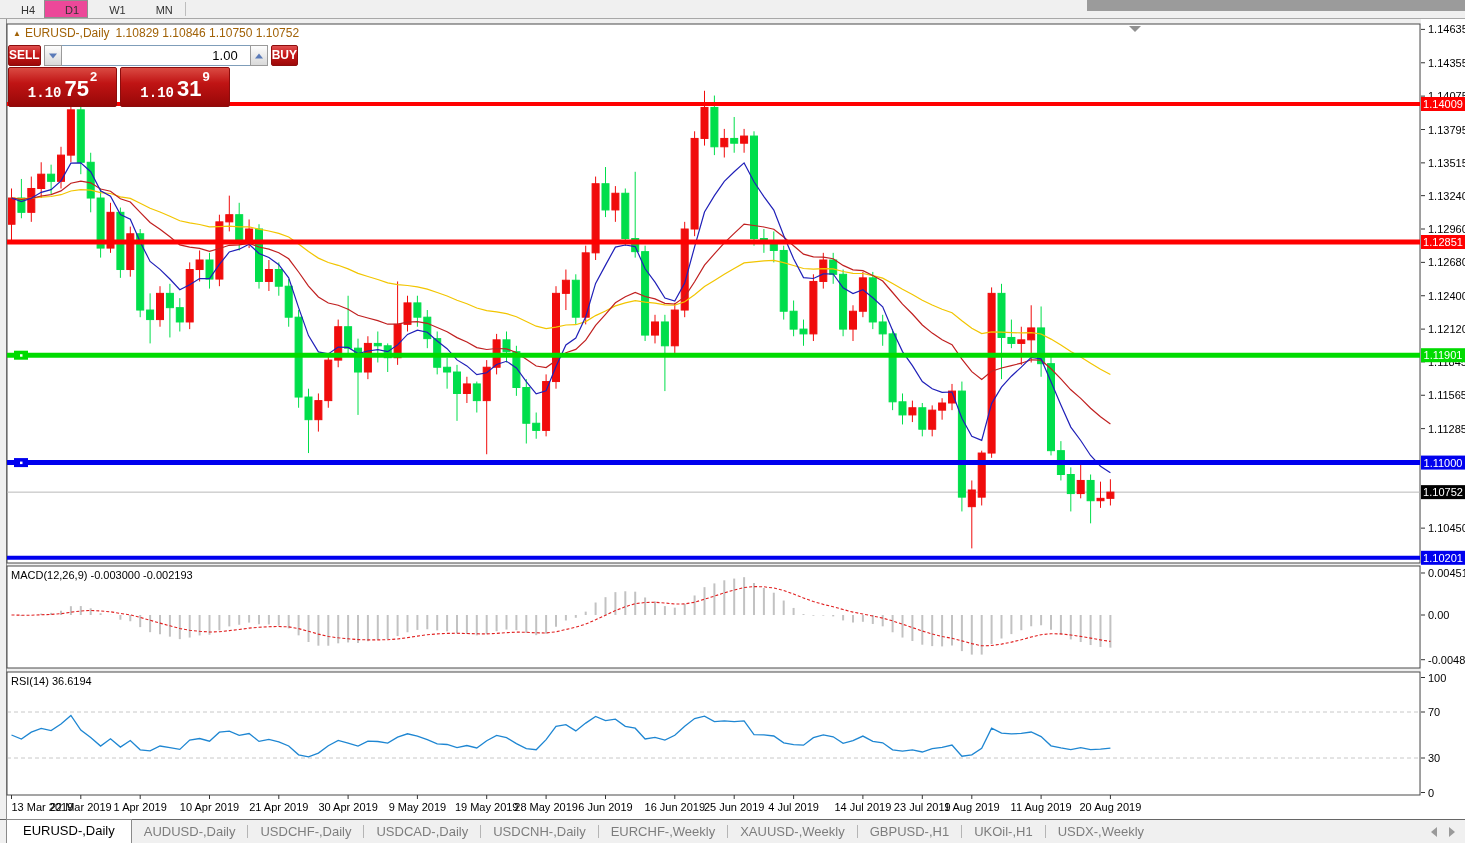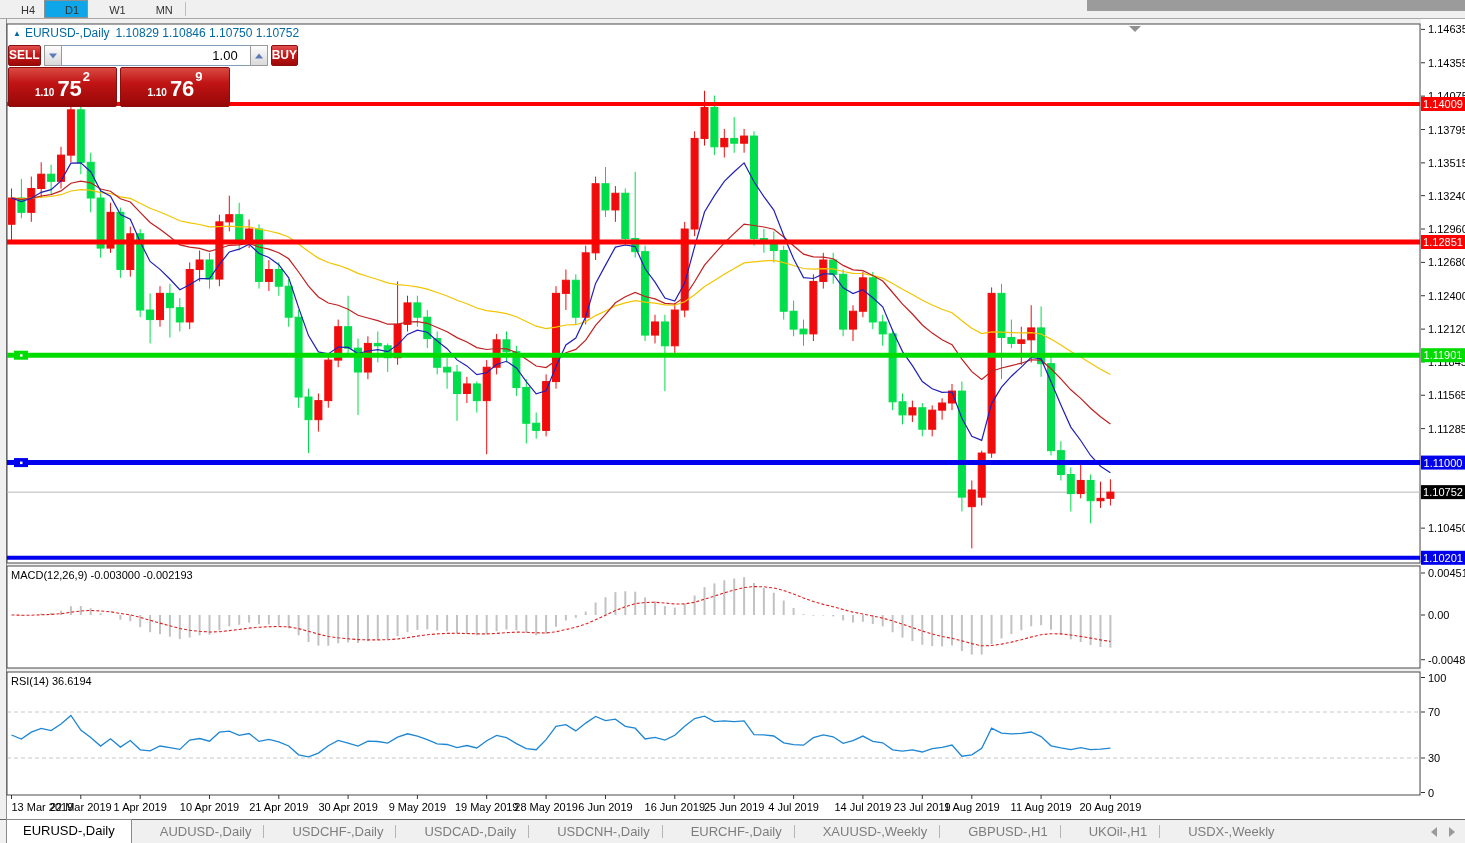--- a/index.html
+++ b/index.html
@@ -4,29 +4,29 @@
 <style>
   * { margin:0; padding:0; box-sizing:border-box; }
   html,body { width:1465px; height:843px; overflow:hidden;
     font-family:"Liberation Sans", sans-serif; background:#f0f0f0; }
 
   
   .toolbar { position:absolute; left:0; top:0; width:1465px; height:19px;
     background:#f0f0f0; border-bottom:1px solid #a8a8a8; display:flex; align-items:stretch; z-index:30; }
   .tf-btn { font-size:11px; color:#333; padding:2px 8px 1px 20px; background:transparent;
     border:1px solid transparent; line-height:14px; cursor:default; }
-  .tf-btn.active { background:#0ea5e9; border:1px solid #8f8f8f; }
+  .tf-btn.active { background:#ec4899; border:1px solid #8f8f8f; }
   .tb-sep { width:1px; background:#bdbdbd; margin:2px 3px; }
   .tb-darkstrip { position:absolute; right:0; top:0; width:378px; height:11px; background:#9b9b9b; }
 
   
   .stage { position:absolute; left:0; top:19px; width:1465px; height:800px; background:#f0f0f0; }
   .stage svg { position:absolute; left:0; top:0; }
 
-  .chart-title { position:absolute; left:13px; top:7px; font-size:12px; color:#0369a1;
+  .chart-title { position:absolute; left:13px; top:7px; font-size:12px; color:#a16207;
     white-space:nowrap; z-index:5; }
   .chart-title .tri { font-size:8px; vertical-align:1px; margin-right:4px; cursor:pointer; }
   .chart-title .num { margin-left:6px; }
 
   
   .oneclick { position:absolute; left:8px; top:26px; width:222px; height:67px; z-index:10; }
   .oc-row1 { display:flex; height:21px; }
   .oc-btn { color:#fff; font-size:12px; font-weight:bold; text-align:center;
     background:linear-gradient(#e05050,#c51818 45%,#9d0909);
     border:1px solid #8c0d0d; border-radius:2px; line-height:19px; cursor:pointer; }
@@ -40,29 +40,29 @@
   .arr-down { border-top:5px solid #5a7ab8; }
   .arr-up   { border-bottom:5px solid #5a7ab8; }
   .oc-vol { flex:1; border:1px solid #7f9db9; border-left:none; border-right:none;
     font-size:13px; text-align:right; padding-right:12px; color:#000; background:#fff; }
   .oc-row2 { display:flex; height:40px; margin-top:1px; }
   .oc-price { color:#fff; background:linear-gradient(#da4a42,#c01414 40%,#970707);
     border:1px solid #8c0d0d; border-radius:2px; display:flex; align-items:flex-end;
     justify-content:center; padding-bottom:2px; cursor:pointer; }
   .oc-price-sell { width:109px; margin-right:3px; }
   .oc-price-buy  { width:110px; }
-  .oc-small { font-size:10px; font-weight:bold; margin-right:3px; line-height:22px; }
+  .oc-small { font-size:14px; font-weight:bold; margin-right:3px; line-height:22px;font-family:Liberation Mono, monospace; }
   .oc-big   { font-size:22px; font-weight:bold; line-height:30px; }
   .oc-sup   { font-size:13px; font-weight:bold; line-height:30px; vertical-align:top;
     position:relative; top:-12px; margin-left:1px; }
 
   
   .tabbar { position:absolute; left:0; top:819px; width:1465px; height:24px;
     background:#f0f0f0; border-top:1px solid #666; display:flex; align-items:flex-end; z-index:30; }
-  .tab { font-size:13px; color:#7d7d7d; padding:3px 12px 4px 28px; white-space:nowrap; cursor:pointer; }
+  .tab { font-size:13px; color:#7d7d7d; padding:3px 12px 4px 12px; white-space:nowrap; cursor:pointer; }
   .tab.active { background:#fff; color:#000; border:1px solid #8a8a8a; border-bottom:none;
     padding:3px 16px 5px 16px; margin-left:6px; }
   .tab-sep { width:1px; height:13px; background:#b5b5b5; margin-bottom:5px; }
   .tab-arrows { margin-left:auto; display:flex; gap:12px; padding:0 10px 6px 0; }
   .tab-arrow { width:0; height:0; cursor:pointer; }
   .tab-arrow.left  { border-top:5px solid transparent; border-bottom:5px solid transparent;
     border-right:6px solid #9a9a9a; }
   .tab-arrow.right { border-top:5px solid transparent; border-bottom:5px solid transparent;
     border-left:6px solid #9a9a9a; }
 </style>
@@ -573,38 +573,38 @@
       <div class="oc-btn oc-buy">BUY</div>
     </div>
     <div class="oc-row2">
       <div class="oc-price oc-price-sell">
         <span class="oc-small">1.10</span>
         <span class="oc-big">75</span>
         <span class="oc-sup">2</span>
       </div>
       <div class="oc-price oc-price-buy">
         <span class="oc-small">1.10</span>
-        <span class="oc-big">76</span>
+        <span class="oc-big">31</span>
         <span class="oc-sup">9</span>
       </div>
     </div>
   </div>
 </div>
 
 <div class="tabbar" id="tabbar">
     <div class="tab active">EURUSD-,Daily</div>
     <div class="tab">AUDUSD-,Daily</div>
     <div class="tab-sep"></div>
     <div class="tab">USDCHF-,Daily</div>
     <div class="tab-sep"></div>
     <div class="tab">USDCAD-,Daily</div>
     <div class="tab-sep"></div>
     <div class="tab">USDCNH-,Daily</div>
     <div class="tab-sep"></div>
-    <div class="tab">EURCHF-,Daily</div>
+    <div class="tab">EURCHF-,Weekly</div>
     <div class="tab-sep"></div>
     <div class="tab">XAUUSD-,Weekly</div>
     <div class="tab-sep"></div>
     <div class="tab">GBPUSD-,H1</div>
     <div class="tab-sep"></div>
     <div class="tab">UKOil-,H1</div>
     <div class="tab-sep"></div>
     <div class="tab">USDX-,Weekly</div>
     <div class="tab-arrows">
       <div class="tab-arrow left"></div>

